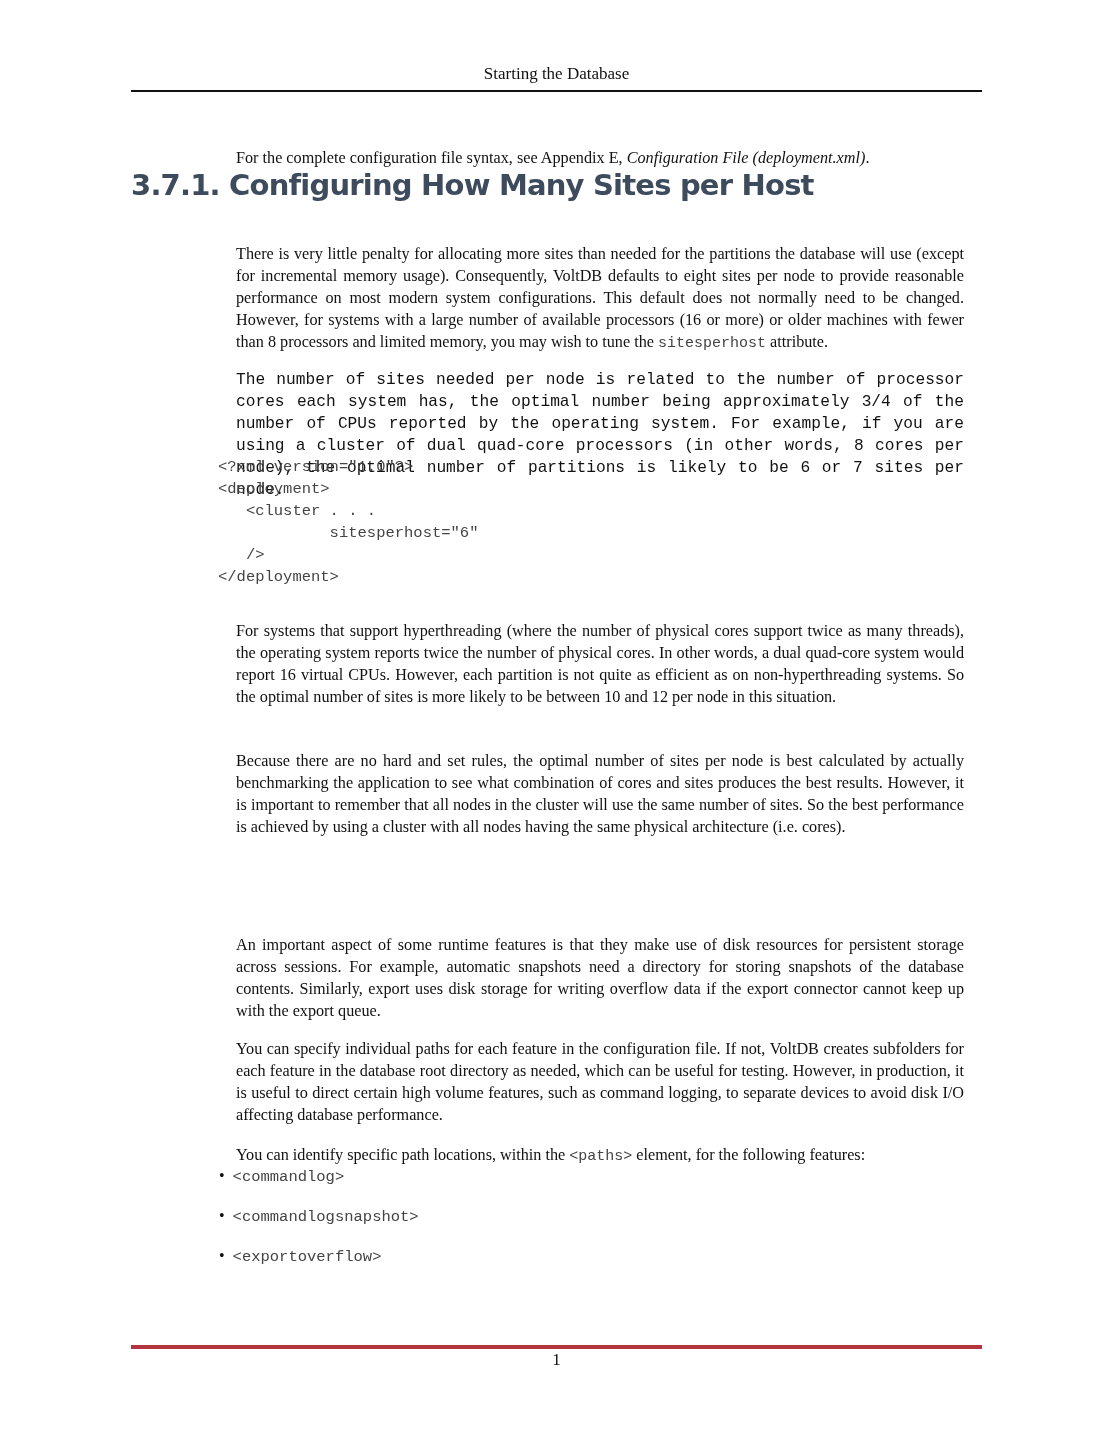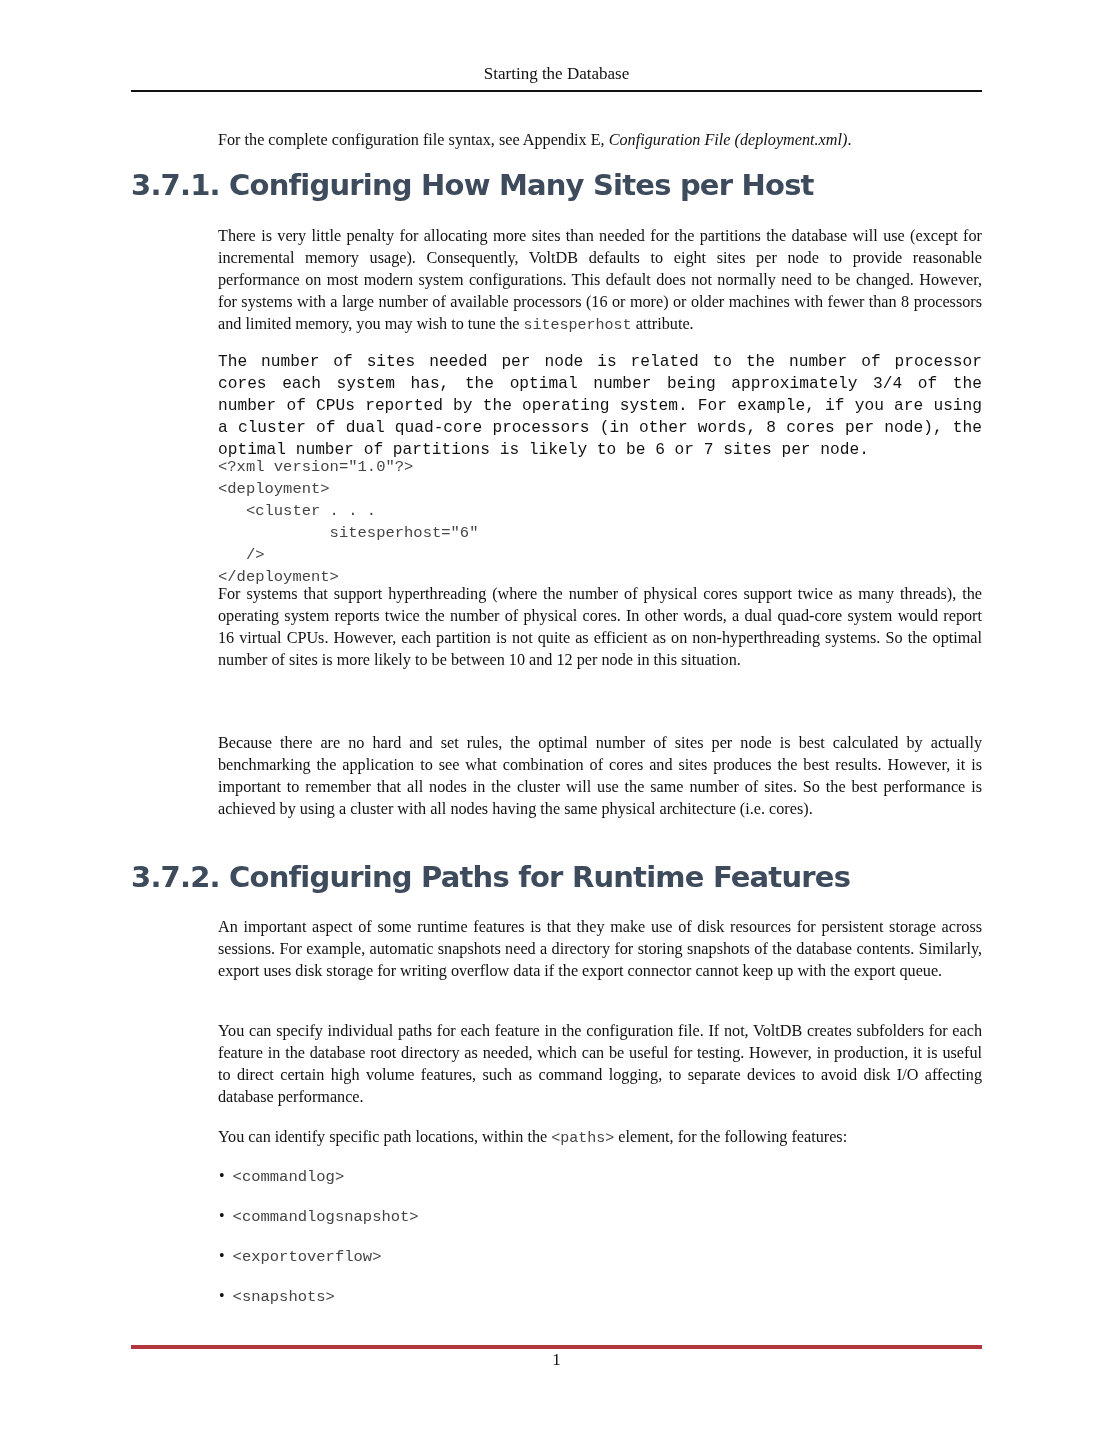--- a/index.html
+++ b/index.html
@@ -17,21 +17,21 @@
   }
   .page-number {
     position: absolute; left: 131px; top: 1350px; width: 851px;
     text-align: center; font-family: "Liberation Serif", serif; font-size: 17px; color: #111;
   }
   .body {
     position: absolute; left: 218px; width: 764px;
     font-family: "Liberation Serif", serif; font-size: 16.2px; line-height: 22px; color: #111;
     text-align: justify;
   }
-  .body p { margin: 0; }
+  .body p { margin: 18px; }
   .body em { font-style: italic; }
   .mono { font-family: "Liberation Mono", monospace; font-size: 15px; color: #444; }
   .h2 {
     position: absolute; left: 131px;
     font-family: "DejaVu Sans", sans-serif; font-weight: bold; font-size: 29px;
     color: #3d4b5c; letter-spacing: -0.8px; white-space: nowrap;
   }
   pre.code {
     position: absolute; left: 218px; margin: 0;
     font-family: "Liberation Mono", monospace; font-size: 15.5px; line-height: 22px; color: #444;
@@ -64,44 +64,42 @@
     <p>The number of sites needed per node is related to the number of processor cores each system has, the optimal number being approximately 3/4 of the number of CPUs reported by the operating system. For example, if you are using a cluster of dual quad-core processors (in other words, 8 cores per node), the optimal number of partitions is likely to be 6 or 7 sites per node.</p>
   </div>
 
   <pre class="code" style="top:456px;">&lt;?xml version="1.0"?&gt;
 &lt;deployment&gt;
    &lt;cluster . . .
             sitesperhost="6"
    /&gt;
 &lt;/deployment&gt;</pre>
 
-  <div class="body" style="top:583px;">
+  <div class="body" style="top:602px;">
     <p>For systems that support hyperthreading (where the number of physical cores support twice as many threads), the operating system reports twice the number of physical cores. In other words, a dual quad-core system would report 16 virtual CPUs. However, each partition is not quite as efficient as on non-hyperthreading systems. So the optimal number of sites is more likely to be between 10 and 12 per node in this situation.</p>
   </div>
 
   <div class="body" style="top:732px;">
     <p>Because there are no hard and set rules, the optimal number of sites per node is best calculated by actually benchmarking the application to see what combination of cores and sites produces the best results. However, it is important to remember that all nodes in the cluster will use the same number of sites. So the best performance is achieved by using a cluster with all nodes having the same physical architecture (i.e. cores).</p>
   </div>
 
-  <div class="h2" style="top:860px;">3.7.2. Configuring Paths for Runtime Features</div>
 
   <div class="body" style="top:916px;">
     <p>An important aspect of some runtime features is that they make use of disk resources for persistent storage across sessions. For example, automatic snapshots need a directory for storing snapshots of the database contents. Similarly, export uses disk storage for writing overflow data if the export connector cannot keep up with the export queue.</p>
   </div>
 
   <div class="body" style="top:1020px;">
     <p>You can specify individual paths for each feature in the configuration file. If not, VoltDB creates subfolders for each feature in the database root directory as needed, which can be useful for testing. However, in production, it is useful to direct certain high volume features, such as command logging, to separate devices to avoid disk I/O affecting database performance.</p>
   </div>
 
   <div class="body" style="top:1126px;">
     <p><span>You can identify specific path locations, within the </span><span class="mono">&lt;paths&gt;</span><span> element, for the following features:</span></p>
   </div>
 
   <ul class="feature-list">
     <li><span class="bullet">•</span><span>&lt;commandlog&gt;</span></li>
     <li><span class="bullet">•</span><span>&lt;commandlogsnapshot&gt;</span></li>
     <li><span class="bullet">•</span><span>&lt;exportoverflow&gt;</span></li>
-    <li><span class="bullet">•</span><span>&lt;snapshots&gt;</span></li>
   </ul>
 
   <div class="footer-rule"></div>
   <div class="page-number">1</div>
 </div>
 
 </body></html>

